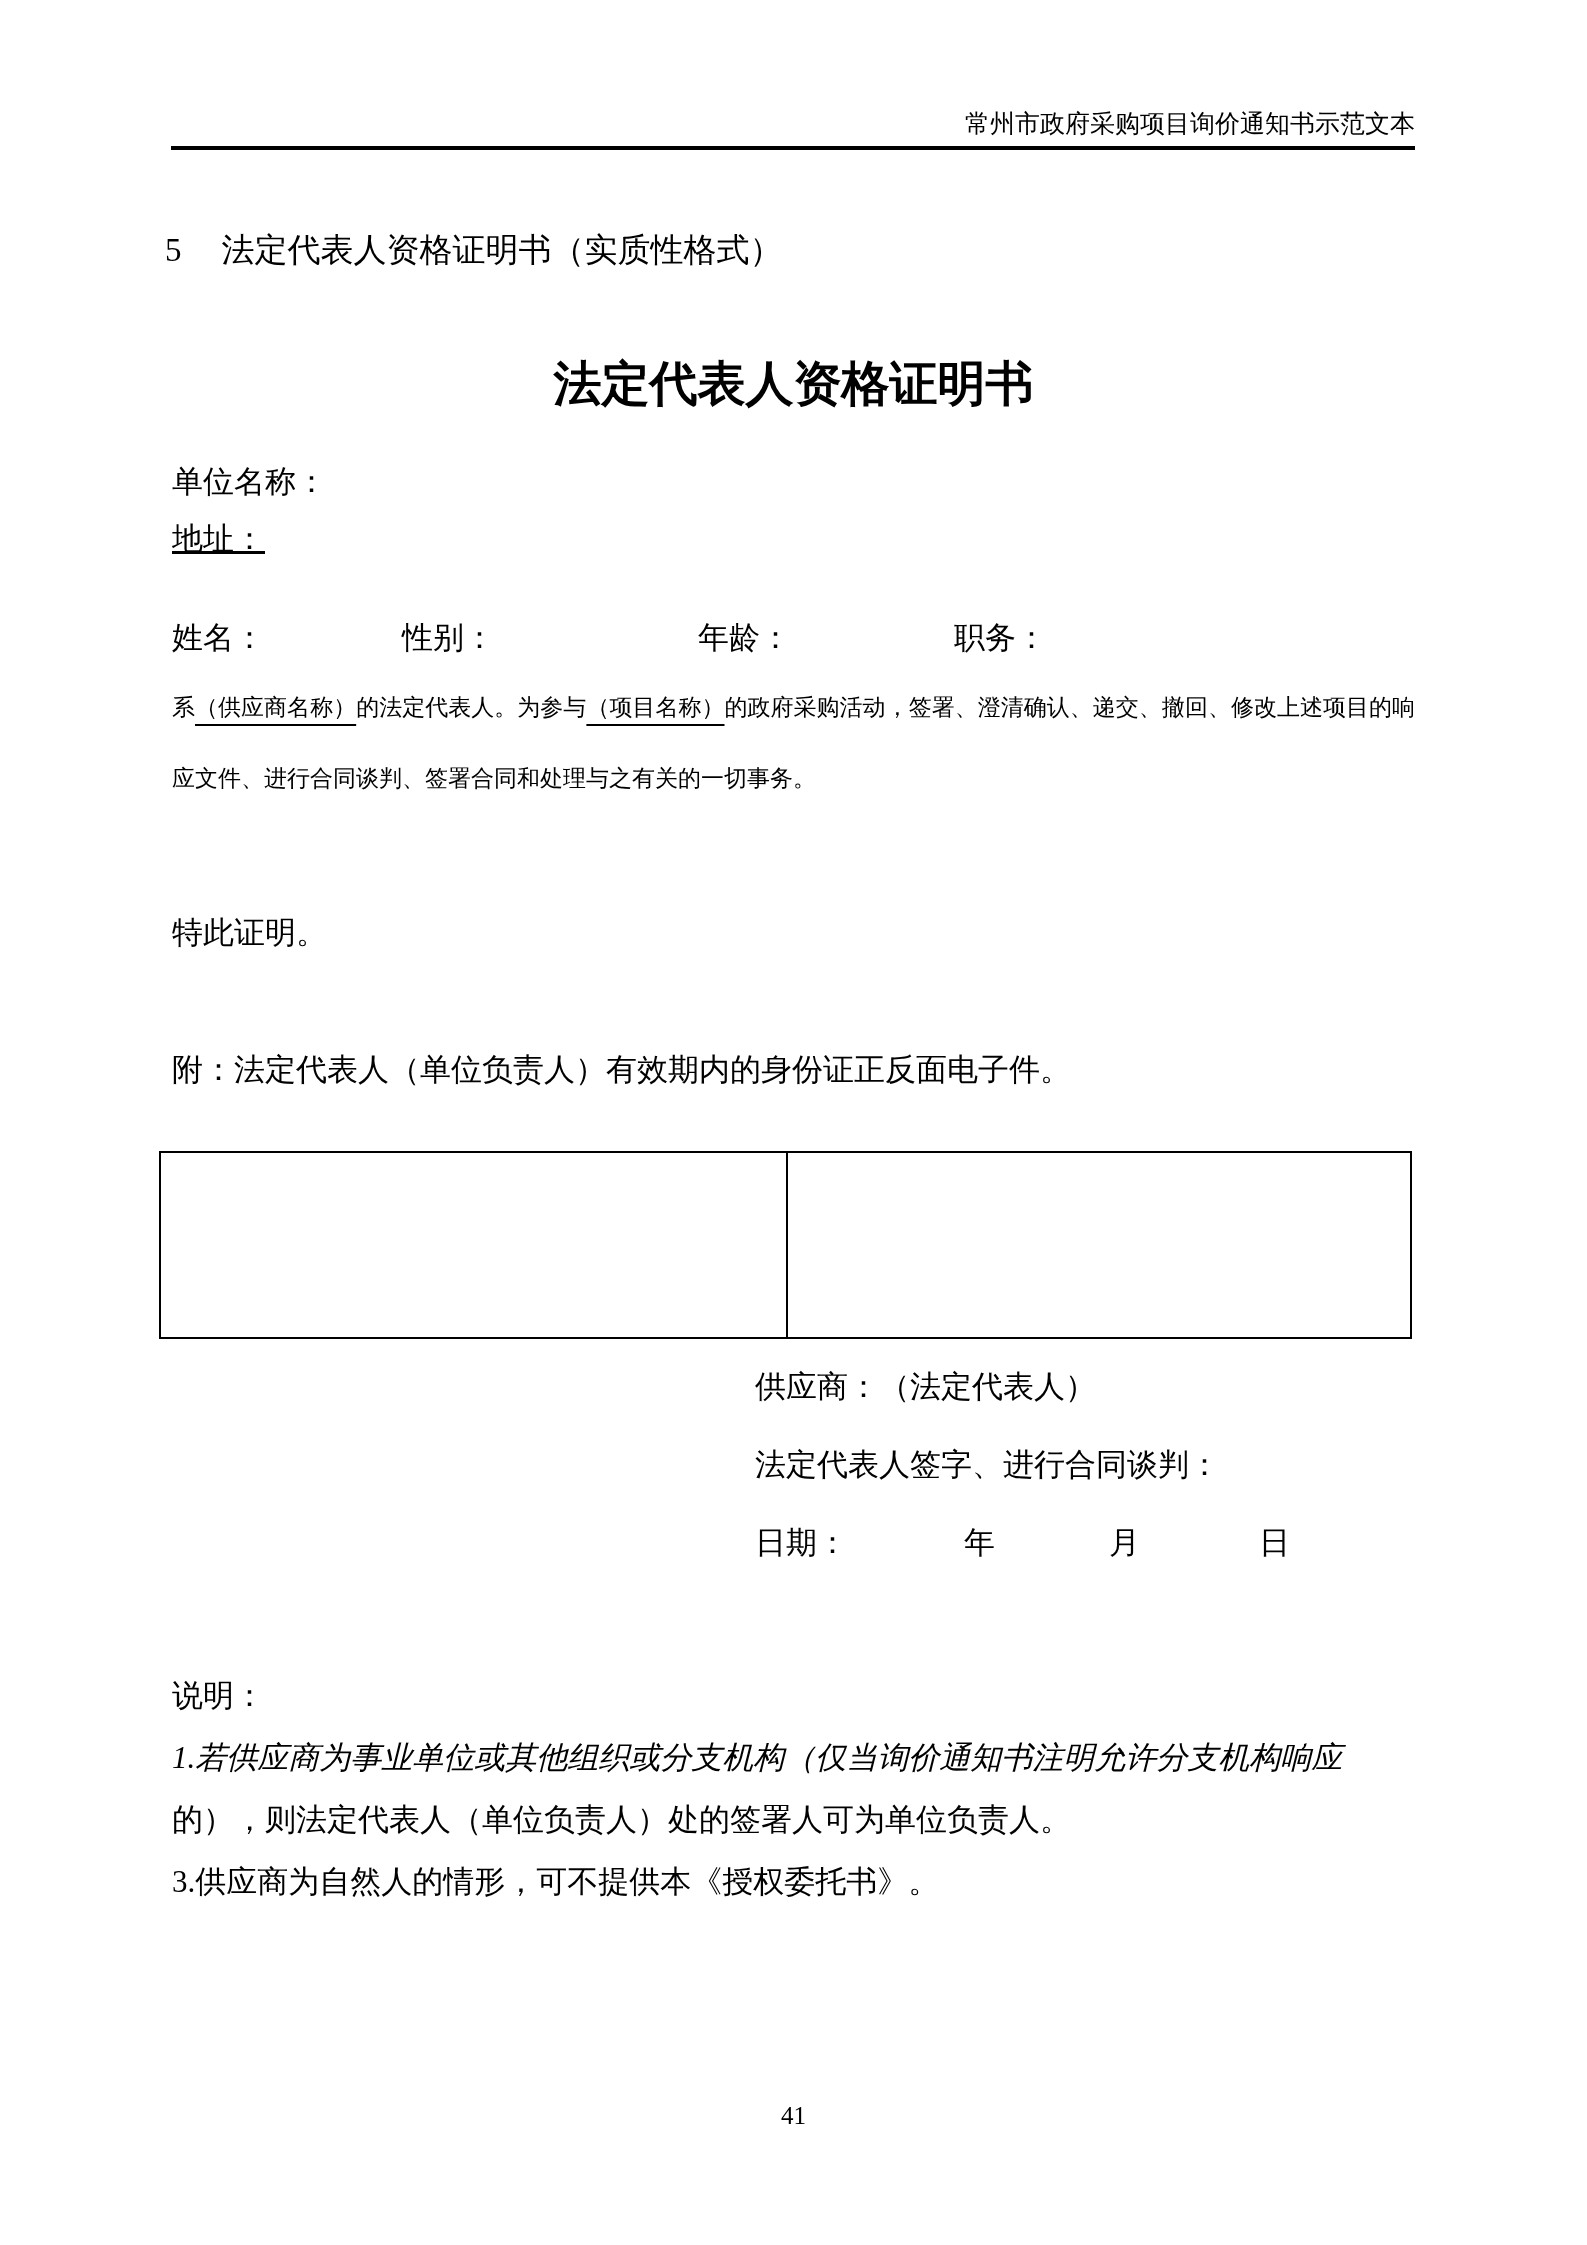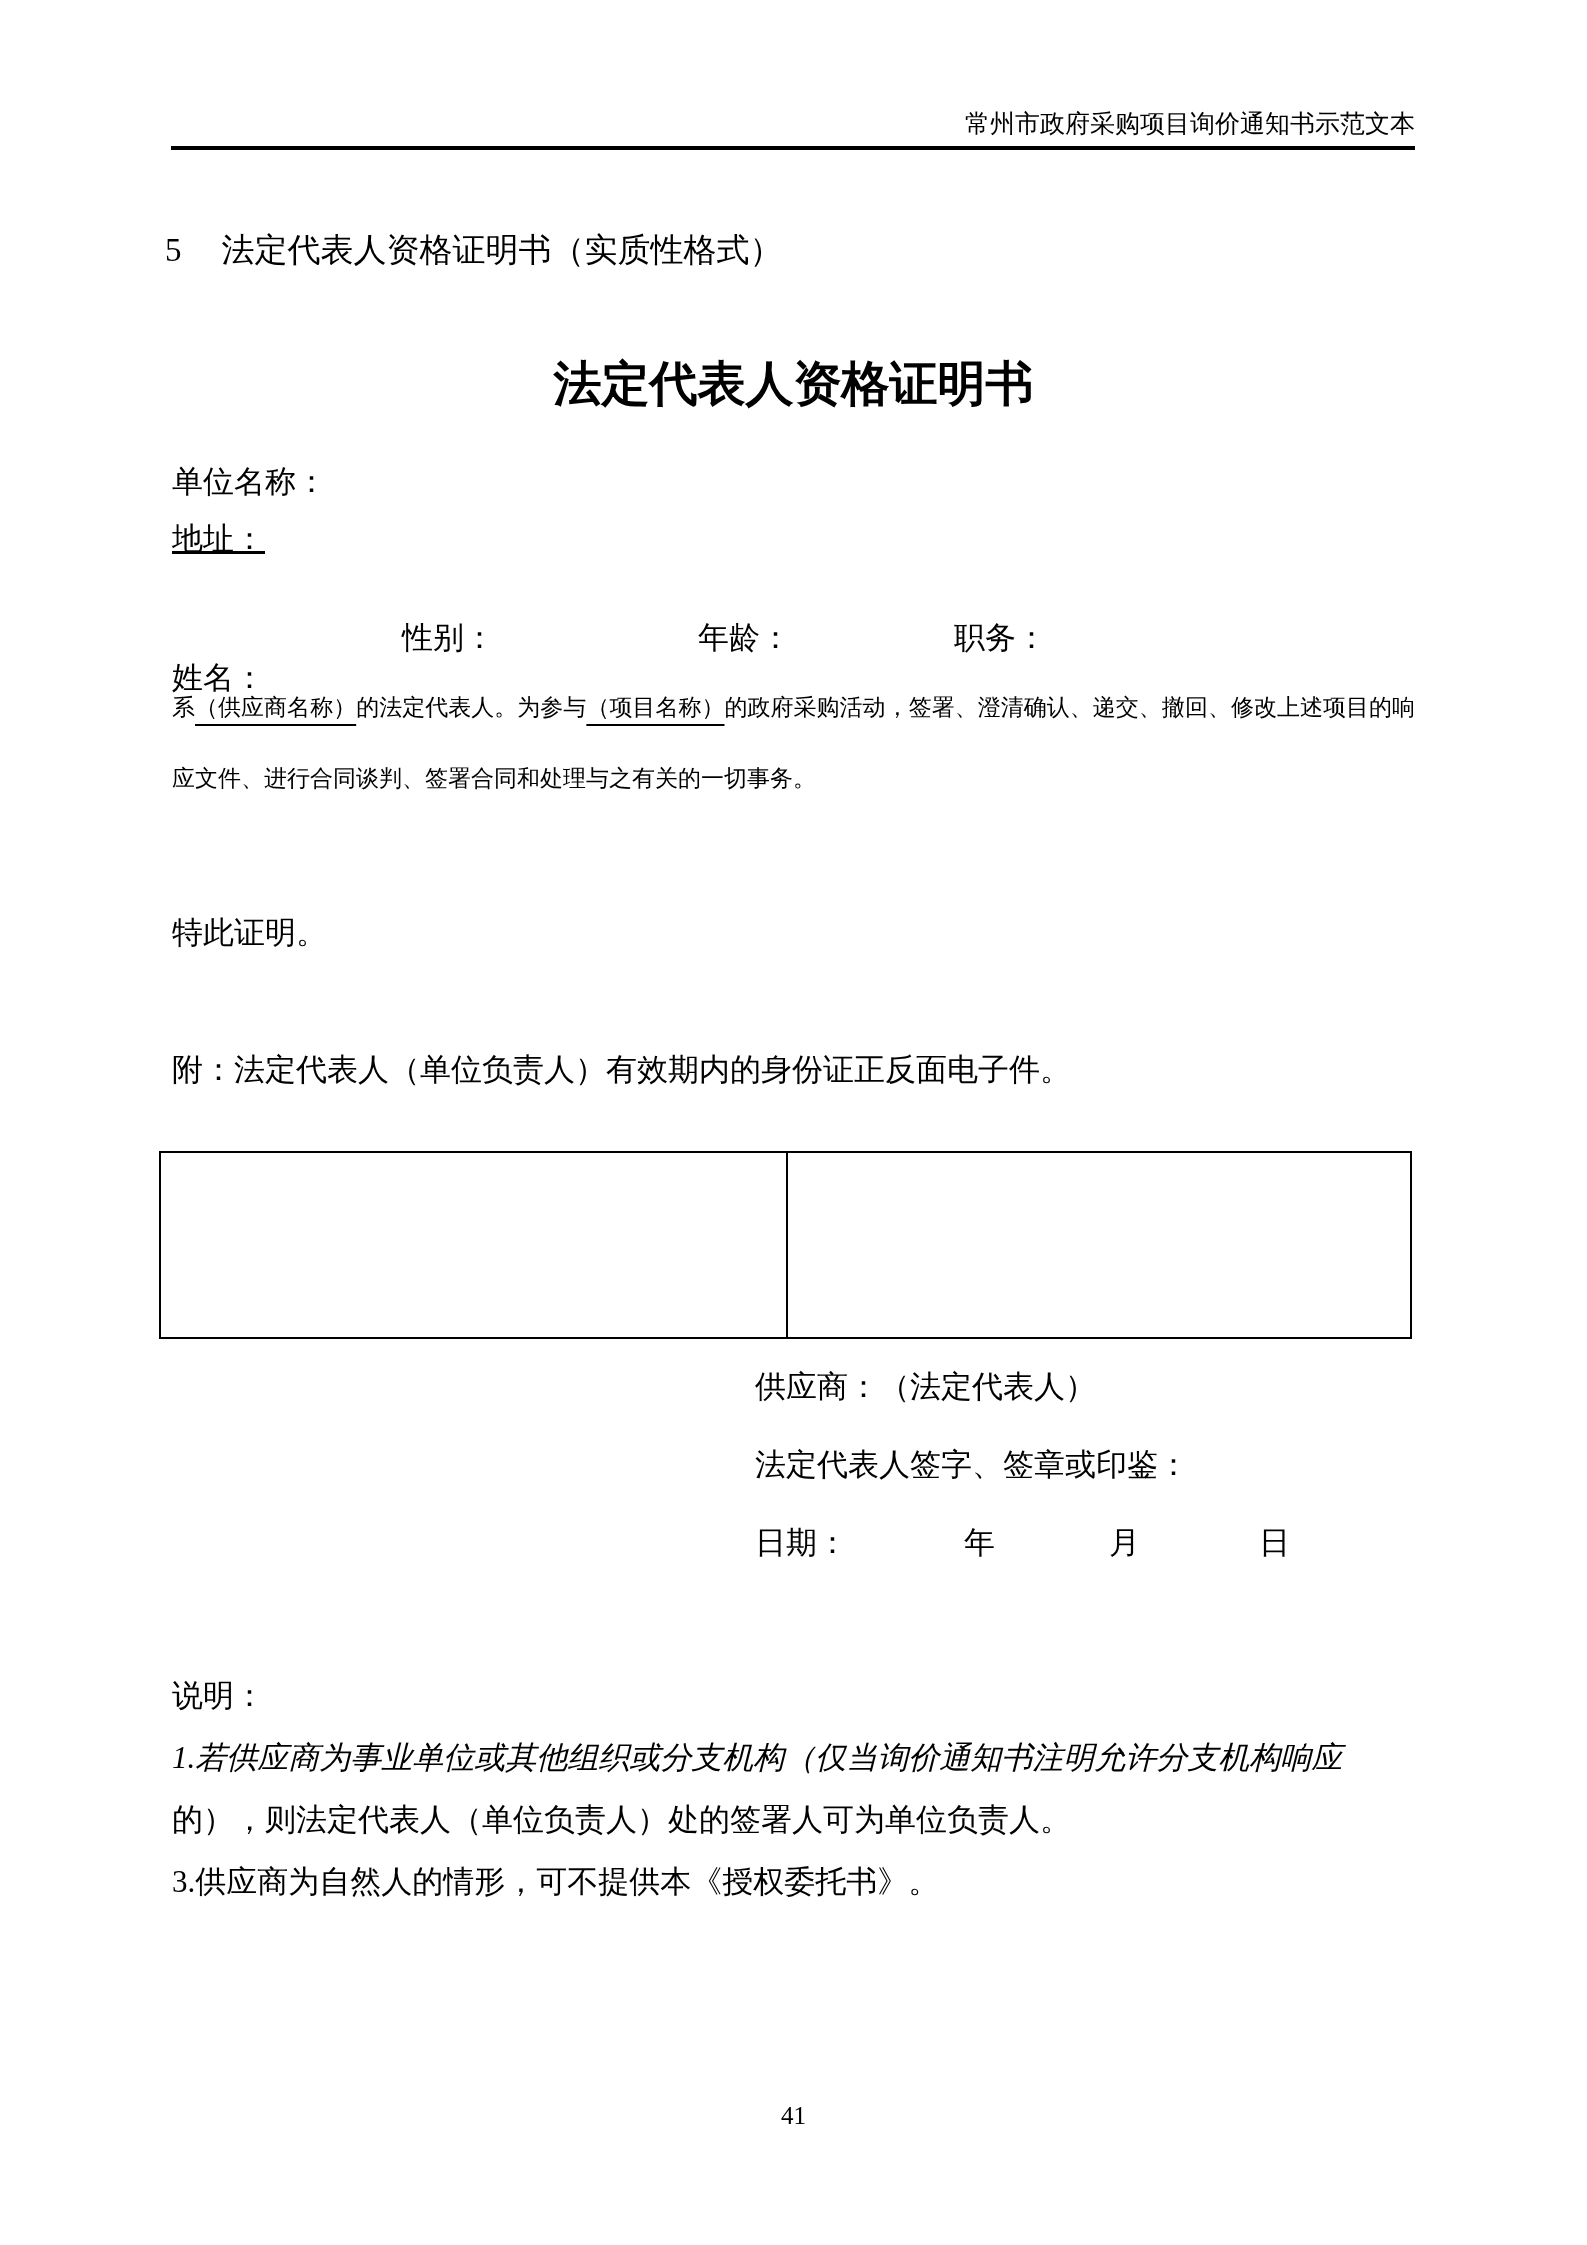--- a/index.html
+++ b/index.html
@@ -98,41 +98,41 @@
   <div class="abs section-heading">
     <span>5</span><span class="heading-text">法定代表人资格证明书（实质性格式）</span>
   </div>
 
   <div class="abs doc-title">法定代表人资格证明书</div>
 
   <div class="abs line" style="top:463px; left:172px;">单位名称：</div>
   <div class="abs line" style="top:520px; left:172px;text-decoration:underline;">地址：</div>
 
   <div class="abs line fields-row" style="top:619px; left:0; width:100%;">
-    <span style="left:172px;margin-top:40px;">姓名：</span>
+    <span style="left:172px;">姓名：</span>
     <span style="left:402px;">性别：</span>
     <span style="left:698px;">年龄：</span>
     <span style="left:954px;">职务：</span>
   </div>
 
   <div class="abs para" style="top:672px;">
     <span>系</span><span class="blank-underline">（供应商名称）</span><span>的法定代表人。为参与</span><span class="blank-underline">（项目名称）</span><span>的政府采购活动，签署、澄清确认、递交、撤回、修改上述项目的响应文件、进行合同谈判、签署合同和处理与之有关的一切事务。</span>
   </div>
 
   <div class="abs line" style="top:914px; left:172px;">特此证明。</div>
 
   <div class="abs line" style="top:1051px; left:172px;">附：法定代表人（单位负责人）有效期内的身份证正反面电子件。</div>
 
   <div class="abs id-card-table">
     <div class="id-card-cell front"></div>
     <div class="id-card-cell back"></div>
   </div>
 
   <div class="abs line" style="top:1368px; left:755px;">供应商：（法定代表人）</div>
-  <div class="abs line" style="top:1446px; left:755px;">法定代表人签字、签章或印鉴：</div>
+  <div class="abs line" style="top:1446px; left:755px;">法定代表人签字、进行合同谈判：</div>
   <div class="abs line date-row" style="top:1524px; left:0; width:100%;">
     <span style="left:755px;">日期：</span>
     <span style="left:964px;">年</span>
     <span style="left:1109px;">月</span>
     <span style="left:1259px;">日</span>
   </div>
 
   <div class="abs line" style="top:1677px; left:172px;">说明：</div>
   <div class="abs line" style="top:1739px; left:172px;font-style:italic;">1.若供应商为事业单位或其他组织或分支机构（仅当询价通知书注明允许分支机构响应</div>
   <div class="abs line" style="top:1801px; left:172px;">的），则法定代表人（单位负责人）处的签署人可为单位负责人。</div>

